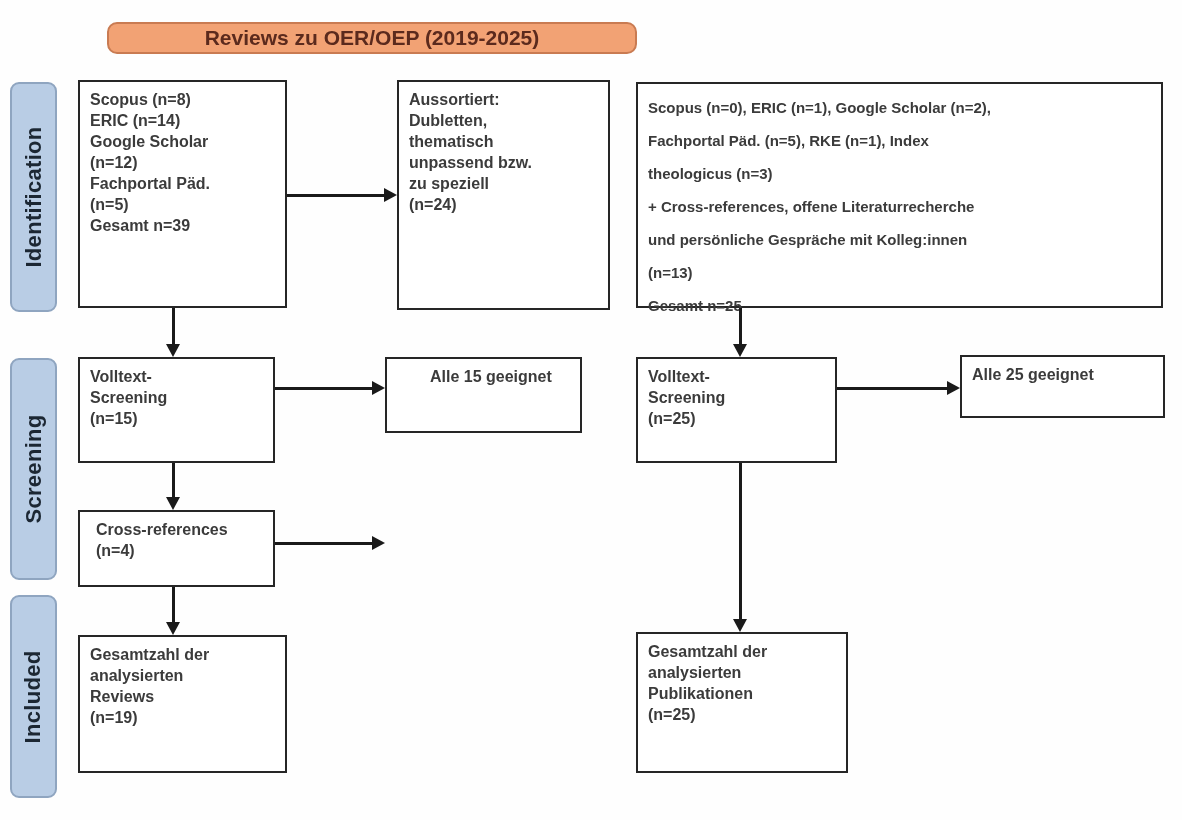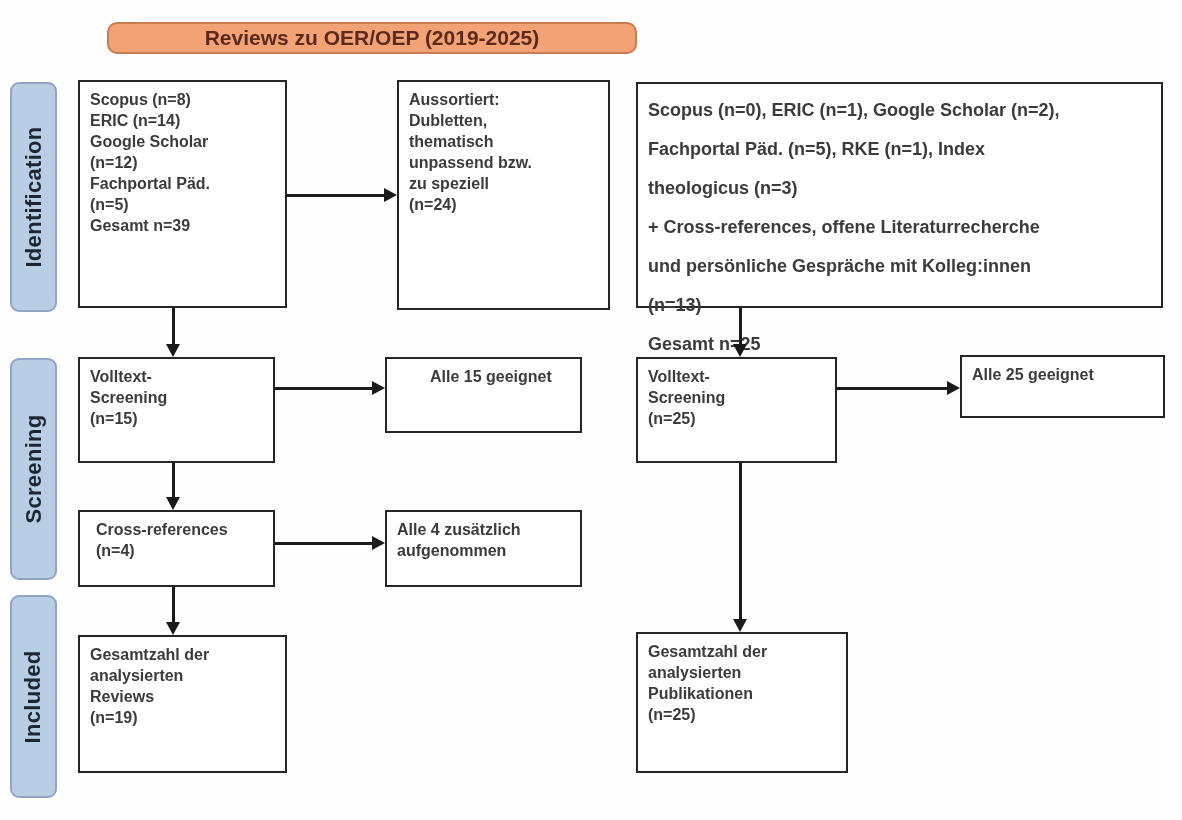--- a/index.html
+++ b/index.html
@@ -24,21 +24,21 @@
     transform:rotate(-90deg);white-space:nowrap;
     color:#1C2733;font-weight:700;font-size:22px;letter-spacing:0.3px;
   }
   
   .flow-box{
     position:absolute;box-sizing:border-box;background:#ffffff;
     border:2.5px solid #262626;
     color:#3B3B3B;font-weight:700;font-size:16px;line-height:21px;
     padding:7px 10px;white-space:pre-line;
   }
-  .flow-box.small-text{font-size:18px;line-height:39px;}
+  .flow-box.small-text{font-size:15px;line-height:33px;}
   
   .a-line{position:absolute;background:#1A1A1A;}
   .a-head-right{position:absolute;width:0;height:0;
     border-left:13px solid #1A1A1A;border-top:7px solid transparent;border-bottom:7px solid transparent;}
   .a-head-down{position:absolute;width:0;height:0;
     border-top:13px solid #1A1A1A;border-left:7px solid transparent;border-right:7px solid transparent;}
 </style>
 </head>
 <body>
 
@@ -75,22 +75,20 @@
 
   <div class="flow-box" style="left:78px;top:357px;width:197px;height:106px;">Volltext-
 Screening
 (n=15)</div>
 
   <div class="flow-box" style="left:385px;top:357px;width:197px;height:76px;padding-left:43px;">Alle 15 geeignet</div>
 
   <div class="flow-box" style="left:78px;top:510px;width:197px;height:77px;padding-left:16px;">Cross-references
 (n=4)</div>
 
-  <div class="flow-box" style="left:385px;top:510px;width:197px;height:77px;">Alle 4 zusätzlich
-aufgenommen</div>
 
   <div class="flow-box" style="left:78px;top:635px;width:209px;height:138px;">Gesamtzahl der
 analysierten
 Reviews
 (n=19)</div>
 
   <div class="flow-box small-text" style="left:636px;top:82px;width:527px;height:226px;">Scopus (n=0), ERIC (n=1), Google Scholar (n=2),
 Fachportal Päd. (n=5), RKE (n=1), Index
 theologicus (n=3)
 + Cross-references, offene Literaturrecherche

